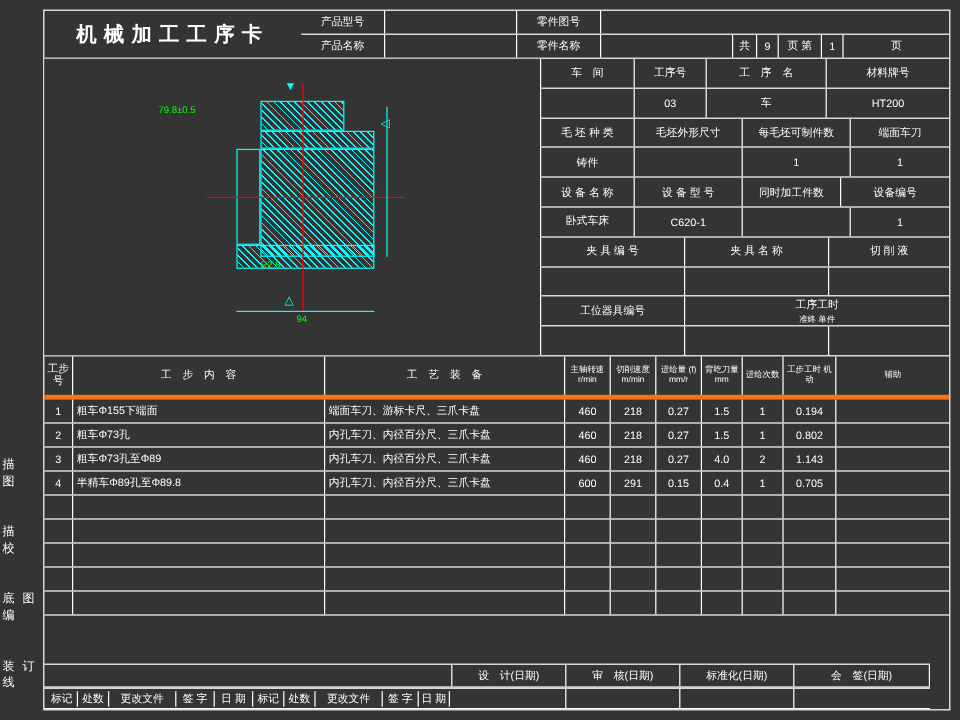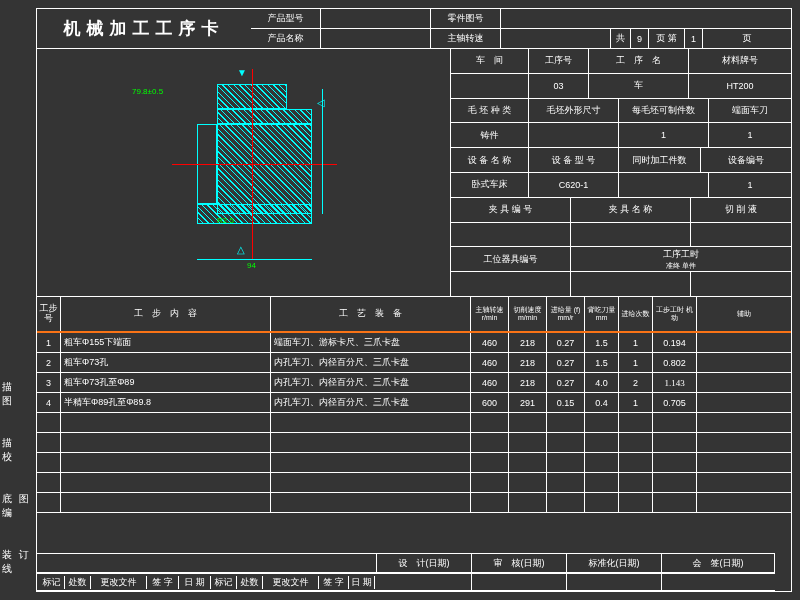--- a/index.html
+++ b/index.html
@@ -13,21 +13,21 @@
 .tr-row:last-child{border-bottom:none}
 .tr-cell{border-right:1px solid #fff;display:flex;align-items:center;justify-content:center;padding:0 2px;font-size:9px}
 .tr-cell:last-child{border-right:none}
 .mid{display:flex;height:248px;border-bottom:1px solid #fff}
 .drawing{width:414px;border-right:1px solid #fff;position:relative;background:#343434}
 .info-panel{flex:1;display:flex;flex-direction:column}
 .info-row{flex:1;border-bottom:1px solid #fff;display:flex}
 .info-row:last-child{border-bottom:none}
 .info-cell{border-right:1px solid #fff;display:flex;align-items:center;justify-content:center;font-size:9px;padding:0 2px;text-align:center}
 .info-cell:last-child{border-right:none}
-.steps-header{height:36px;border-bottom:2px solid #f97316;display:flex}
+.steps-header{height:36px;border-bottom:4px solid #f97316;display:flex}
 .sh-cell{border-right:1px solid #fff;display:flex;align-items:center;justify-content:center;font-size:9px;text-align:center;line-height:1.1}
 .sh-cell:last-child{border-right:none}
 .step-row{height:20px;border-bottom:1px solid #fff;display:flex}
 .sr-cell{border-right:1px solid #fff;display:flex;align-items:center;font-size:9px;padding:0 3px}
 .sr-cell:last-child{border-right:none}
 .sr-cell.c{justify-content:center}
 .bottom-area{position:absolute;bottom:0;left:0;right:16px}
 .approval-row{height:20px;border-top:1px solid #fff;border-bottom:1px solid #fff;display:flex;font-size:9px}
 .ap-cell{border-right:1px solid #fff;display:flex;align-items:center;justify-content:center;padding:0 2px}
 .side-labels{position:absolute;left:2px;top:380px;width:30px;font-size:10px;color:#fff}
@@ -57,21 +57,21 @@
   <div class="title-right">
     <div class="tr-row">
       <div class="tr-cell" style="width:70px">产品型号</div>
       <div class="tr-cell" style="width:110px"></div>
       <div class="tr-cell" style="width:70px">零件图号</div>
       <div class="tr-cell" style="flex:1"></div>
     </div>
     <div class="tr-row">
       <div class="tr-cell" style="width:70px">产品名称</div>
       <div class="tr-cell" style="width:110px"></div>
-      <div class="tr-cell" style="width:70px">主轴转速</div>
+      <div class="tr-cell" style="width:70px">零件名称</div>
       <div class="tr-cell" style="width:110px"></div>
       <div class="tr-cell" style="width:20px">共</div>
       <div class="tr-cell" style="width:18px">9</div>
       <div class="tr-cell" style="width:36px">页 第</div>
       <div class="tr-cell" style="width:18px">1</div>
       <div class="tr-cell" style="flex:1">页</div>
     </div>
   </div>
 </div>
 
@@ -197,21 +197,21 @@
         </div>
         <div class="step-row">
           <div class="sr-cell c" style="width: 24px;">3</div>
           <div class="sr-cell" style="width: 210px;">粗车Φ73孔至Φ89</div>
           <div class="sr-cell" style="width: 200px;">内孔车刀、内径百分尺、三爪卡盘</div>
           <div class="sr-cell c" style="width: 38px;">460</div>
           <div class="sr-cell c" style="width: 38px;">218</div>
           <div class="sr-cell c" style="width: 38px;">0.27</div>
           <div class="sr-cell c" style="width: 34px;">4.0</div>
           <div class="sr-cell c" style="width: 34px;">2</div>
-          <div class="sr-cell c" style="width: 44px; font-family: Liberation Serif, serif;">1.143</div>
+          <div class="sr-cell c" style="width: 44px;">1.143</div>
           <div class="sr-cell c" style="flex: 1 1 0%;"></div>
         </div>
         <div class="step-row">
           <div class="sr-cell c" style="width: 24px;">4</div>
           <div class="sr-cell" style="width: 210px;">半精车Φ89孔至Φ89.8</div>
           <div class="sr-cell" style="width: 200px;">内孔车刀、内径百分尺、三爪卡盘</div>
           <div class="sr-cell c" style="width: 38px;">600</div>
           <div class="sr-cell c" style="width: 38px;">291</div>
           <div class="sr-cell c" style="width: 38px;">0.15</div>
           <div class="sr-cell c" style="width: 34px;">0.4</div>

